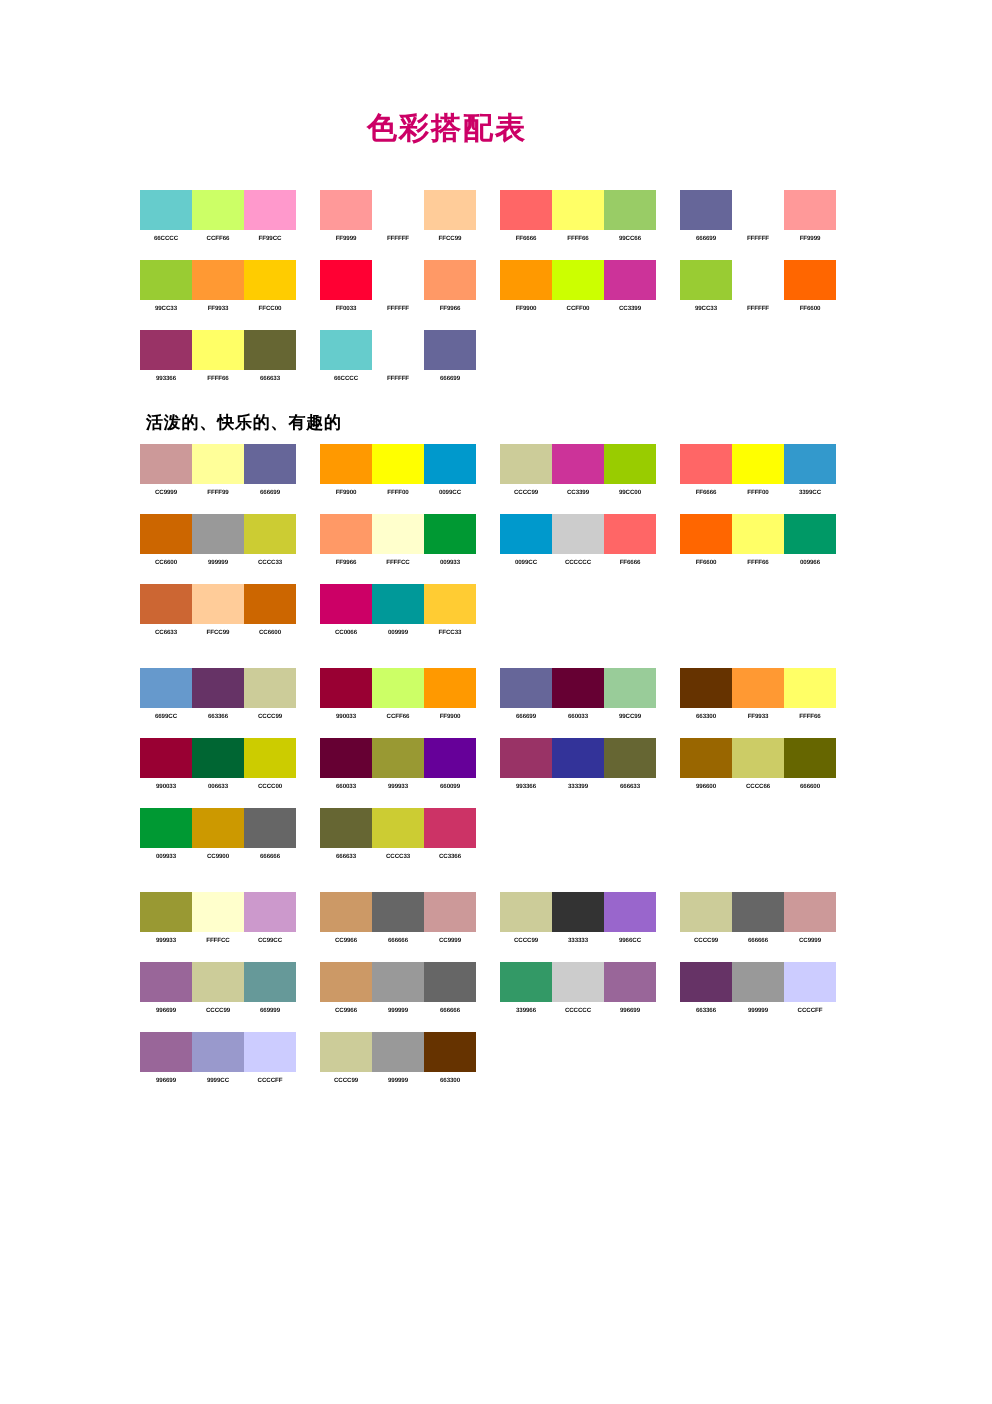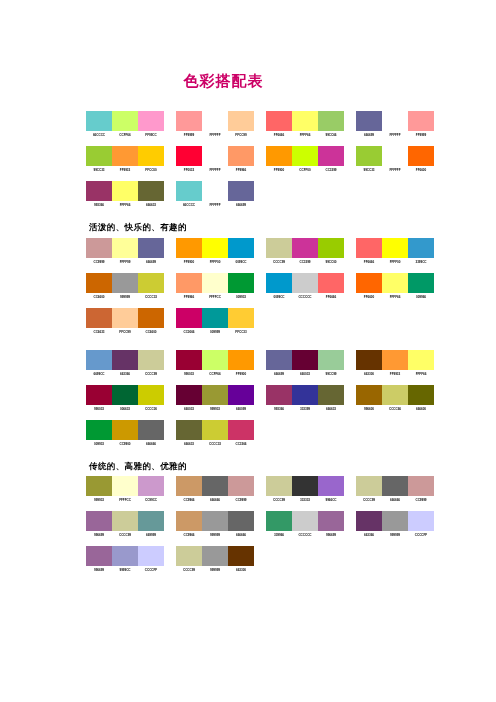--- a/index.html
+++ b/index.html
@@ -12,21 +12,21 @@
     height: 702px;
     font-family: "Liberation Sans", sans-serif;
     color: #000000;
     position: relative;
     overflow: hidden;
   }
   .page {
     width: 447px;
     height: 702px;
     box-sizing: border-box;
-    padding: 16px;
+    padding: 0;
     position: relative;
     background: #fff;
   }
   .doc-title {
     text-align: center;
     color: #cc0066;
     font-family: "Liberation Serif", serif;
     font-weight: bold;
     font-size: 15px;
     letter-spacing: 1px;
@@ -485,21 +485,20 @@
               <div class="codes">
                 <span class="code">666633</span>
                 <span class="code">CCCC33</span>
                 <span class="code">CC3366</span>
               </div>
             </div>
           </div>
         </div>
       </div>
       <div class="section">
-        <div class="section-header">传统的、高雅的、优雅的</div>
         <div class="rows">
           <div class="palette-row">
             <div class="palette">
               <div class="swatches">
                 <span class="swatch" style="background: rgb(153, 153, 51);"></span>
                 <span class="swatch" style="background: rgb(255, 255, 204);"></span>
                 <span class="swatch" style="background: rgb(204, 153, 204);"></span>
               </div>
               <div class="codes">
                 <span class="code">999933</span>

